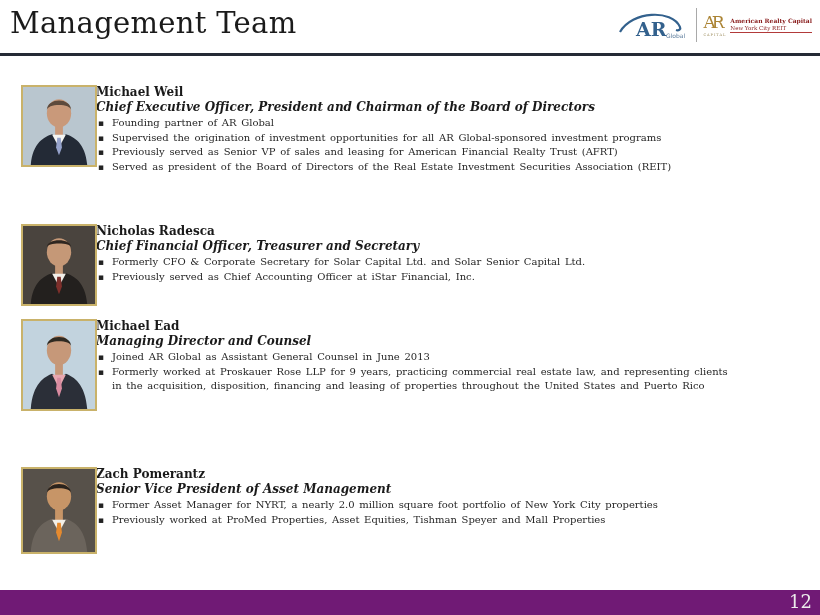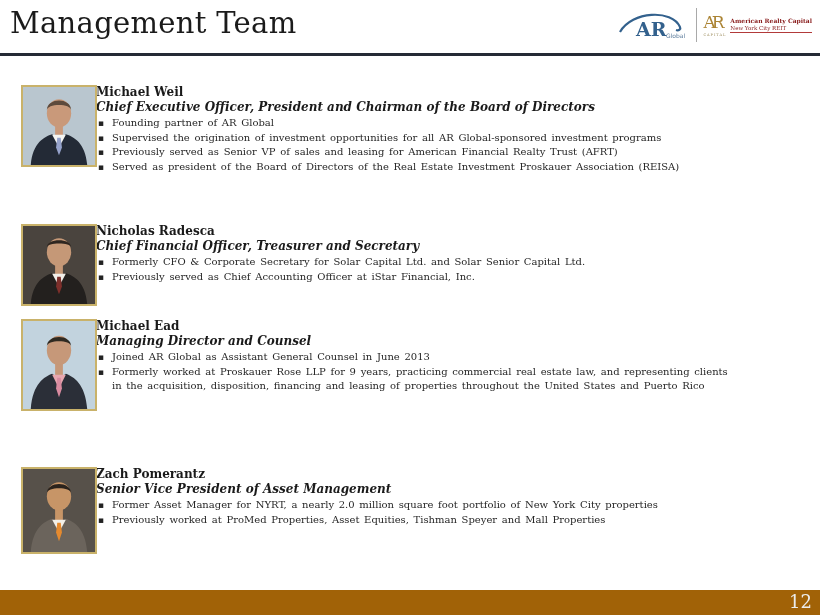--- a/index.html
+++ b/index.html
@@ -34,21 +34,21 @@
   .ptext{margin-left:96px;margin-right:92px;}
   .pname{font-size:12px;font-weight:bold;color:#1a1a1a;line-height:14px;}
   .prole{font-size:12px;font-weight:bold;font-style:italic;color:#1a1a1a;line-height:14px;
          margin-top:1px;}
   .pbullets{list-style:none;margin:2px 0 0 0;padding:0;}
   .pbullets li{position:relative;padding-left:16px;font-size:10px;line-height:14.5px;
                color:#262626;word-spacing:1.5px;}
   .pbullets li::before{content:"▪";position:absolute;left:2px;top:0;font-size:9px;color:#222;}
 
   
-  .footer-bar{position:absolute;left:0;top:590px;width:820px;height:25px;background:#a16207;}
+  .footer-bar{position:absolute;left:0;top:590px;width:820px;height:25px;background:#701a75;}
   .page-number{position:absolute;right:8px;top:1px;font-size:18px;color:#ececec;
                font-family:"DejaVu Serif",serif;}
 </style>
 </head>
 <body>
 
 <div class="slide">
 
   <div class="page-title">Management Team</div>
 
@@ -85,21 +85,21 @@
         <path d="M35.2,52 L38.8,52 L40,62 L37,70 L34,62 Z" fill="#96a3cc"></path>
       </svg>
     </div>
     <div class="ptext">
       <div class="pname">Michael Weil</div>
       <div class="prole">Chief Executive Officer, President and Chairman of the Board of Directors</div>
       <ul class="pbullets">
         <li>Founding partner of AR Global</li>
         <li>Supervised the origination of investment opportunities for all AR Global-sponsored investment programs</li>
         <li>Previously served as Senior VP of sales and leasing for American Financial Realty Trust (AFRT)</li>
-        <li>Served as president of the Board of Directors of the Real Estate Investment Proskauer Association (REISA)</li>
+        <li>Served as president of the Board of Directors of the Real Estate Investment Securities Association (REIT)</li>
       </ul>
     </div>
   </div>
 
   <div class="profile row-2">
     <div class="photo photo-h80">
       <svg viewBox="0 0 74 80" preserveAspectRatio="none">
         <rect width="74" height="80" fill="#4a443e"></rect>
         <rect x="33" y="36" width="8" height="14" fill="#c59877"></rect>
         <ellipse cx="37" cy="27" rx="12.5" ry="14.5" fill="#c59877"></ellipse>

